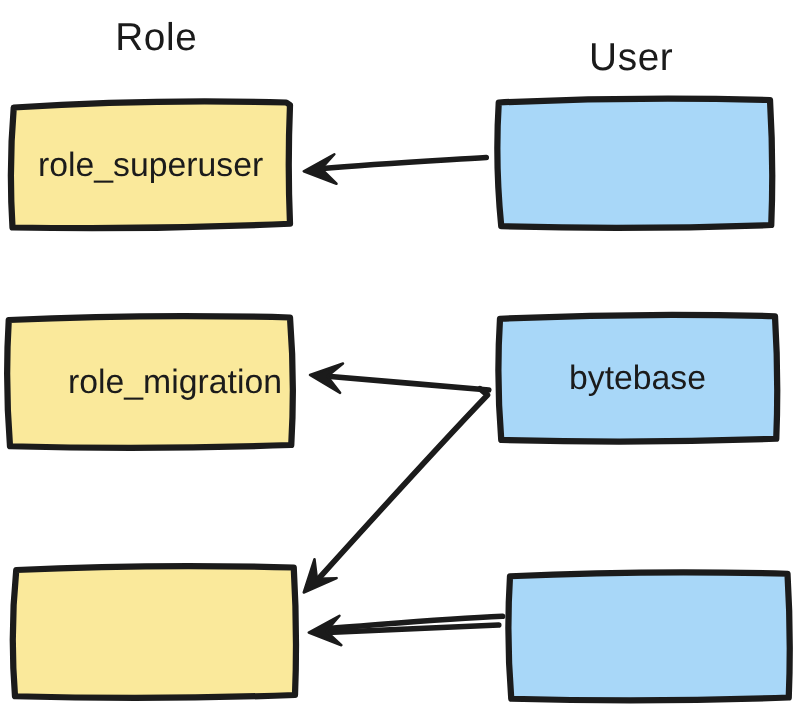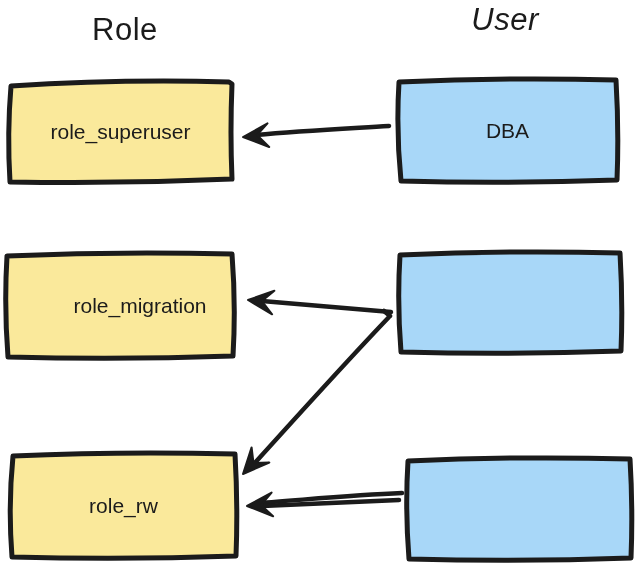--- a/index.html
+++ b/index.html
@@ -27,27 +27,27 @@
     width: 160px;
     height: 40px;
     display: flex;
     align-items: center;
     justify-content: center;
     font-size: 31px;
     color: #1b1b1b;
     letter-spacing: 0.5px;
   }
   .header-role { left: 45px; top: 10px; }
-  .header-user { left: 425px; top: 0; font-style: italic; }
+  .header-user { left: 425px; top: 26px; }
   .node-label {
     position: absolute;
     display: flex;
     align-items: center;
     justify-content: center;
-    font-size: 21px;
+    font-size: 27px;
     color: #1b1b1b;
     white-space: nowrap;
   }
   .lbl-role-superuser { left: 8px;   top: 81px;  width: 225px; height: 102px; }
   .lbl-role-migration { left: 5px;   top: 253px; width: 230px; height: 105px; margin-left: 20px; }
   .lbl-role-rw        { left: 10px;  top: 453px; width: 227px; height: 105px; }
   .lbl-dba            { left: 397px; top: 79px;  width: 221px; height: 103px; }
   .lbl-bytebase       { left: 398px; top: 252px; width: 224px; height: 101px; }
   .lbl-app            { left: 406px; top: 458px; width: 226px; height: 102px; }
   svg .box {
@@ -115,17 +115,16 @@
       <path class="shaft" d="M 399 500 C 352 502 305 504 262 506"></path>
       <path class="head" d="M 247 506 L 271.6 492.6 L 261 505 L 273.1 516.2 Z"></path>
     </g>
   </svg>
 
   <div class="col-header header-role">Role</div>
   <div class="col-header header-user">User</div>
 
   <div class="node-label lbl-role-superuser">role_superuser</div>
   <div class="node-label lbl-role-migration">role_migration</div>
-  <div class="node-label lbl-role-rw">role_rw</div>
 
-  <div class="node-label lbl-dba">DBA</div>
+  <div class="node-label lbl-bytebase">bytebase</div>
 
 </div>
 
 </body></html>

